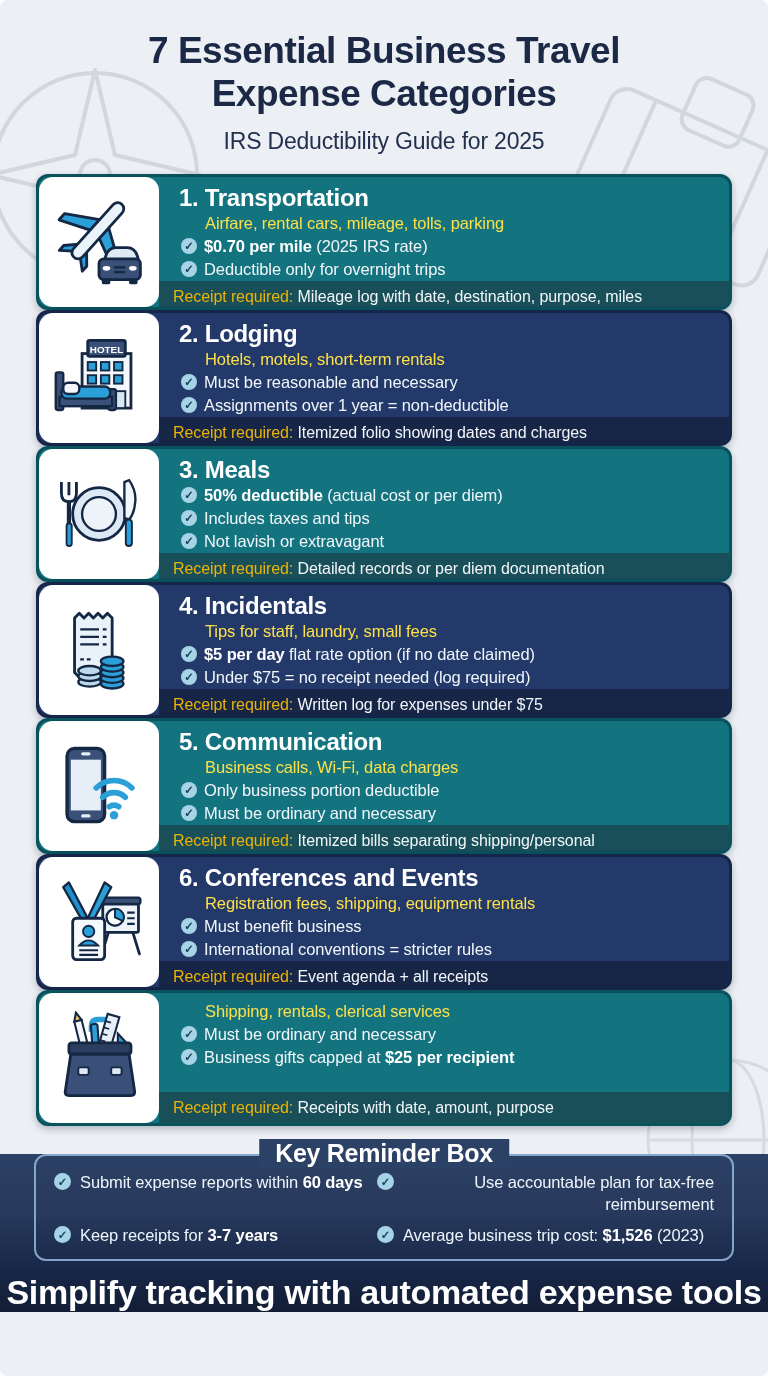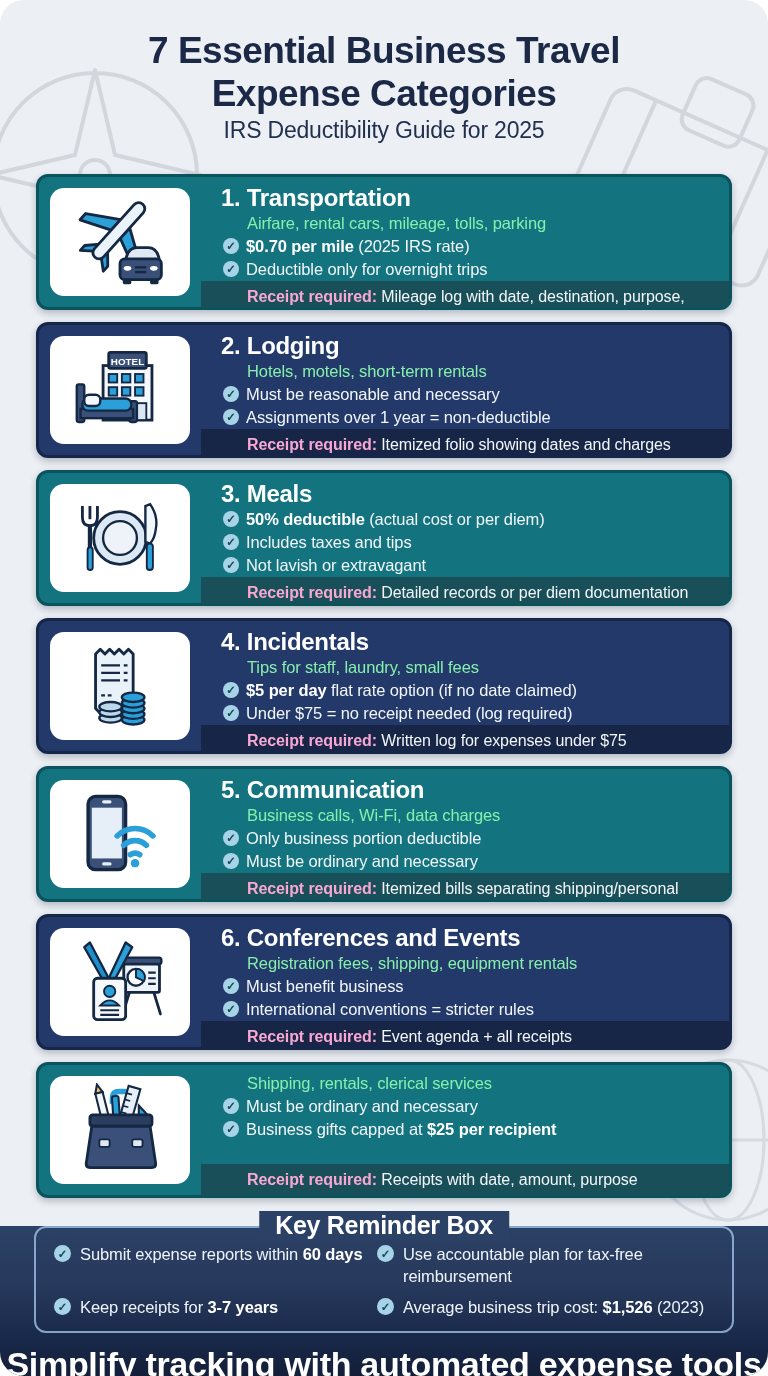--- a/index.html
+++ b/index.html
@@ -1,52 +1,52 @@
 <!DOCTYPE html>
 <html><head>
 <meta charset="utf-8">
 <style>
   html,body{margin:0;padding:0;background:#ffffff;}
   body{width:768px;height:1376px;font-family:"Liberation Sans",sans-serif;}
-  .page{position:relative;width:768px;height:1376px;background:#eceff3;border-radius:24px;overflow:hidden;}
+  .page{position:relative;width:768px;height:1376px;background:#eceff3;border-radius:7px;overflow:hidden;}
 
   
   .wm{position:absolute;z-index:0;}
 
   
   .header{position:relative;z-index:2;text-align:center;padding-top:30px;height:144px;}
   .title{font-size:37px;font-weight:800;color:#1b2947;line-height:1.16;letter-spacing:-0.5px;}
-  .subtitle{font-size:23px;font-weight:500;color:#22304f;margin-top:1px;letter-spacing:-0.2px;}
+  .subtitle{font-size:23px;font-weight:500;color:#22304f;margin-top:12px;letter-spacing:-0.2px;}
 
   
-  .cards{position:relative;z-index:2;width:696px;margin:0 auto;display:flex;flex-direction:column;gap:12px;}
+  .cards{position:relative;z-index:2;width:696px;margin:0 auto;display:flex;flex-direction:column;}
   .card{box-sizing:border-box;height:136px;border-radius:12px;display:flex;overflow:hidden;
         box-shadow:0 3px 7px rgba(18,38,66,.28);border:3px solid transparent;}
   .card.teal{background:#13747f;border-color:#0a525c;}
   .card.navy{background:#22396a;border-color:#16264a;}
-  .icon-box{flex:none;width:140px;margin:11px;background:#ffffff;border-radius:14px;
+  .icon-box{flex:none;width:120px;margin:0;background:#ffffff;border-radius:14px;
             display:flex;align-items:center;justify-content:center;}
   .card-right{flex:1;display:flex;flex-direction:column;min-width:0;color:#fff;}
   .card-content{padding:7px 12px 0 20px;}
   .card-title{font-size:24px;font-weight:800;letter-spacing:-0.3px;line-height:28px;}
-  .card-desc{font-size:16.5px;line-height:23px;margin-left:26px;color:#86efac;letter-spacing:-0.1px;}
+  .card-desc{font-size:16.5px;line-height:23px;margin-left:26px;color:#fde047;letter-spacing:-0.1px;}
   .bullet{display:flex;align-items:flex-start;gap:7px;margin-left:2px;font-size:16.5px;line-height:23px;color:#f2f6fa;letter-spacing:-0.1px;}
   .check{flex:none;width:16px;height:16px;margin-top:3px;border-radius:50%;background:#a6d3e6;color:#16445f;
          font-size:11.5px;font-weight:700;display:flex;align-items:center;justify-content:center;}
   .b{font-weight:800;color:#ffffff;}
   .card-footer{margin-top:auto;padding:5.5px 14px;font-size:16px;line-height:20px;color:#f2f6fa;letter-spacing:-0.1px;}
   .teal .card-footer{background:#184f58;}
   .navy .card-footer{background:#172547;}
-  .receipt-label{font-weight:700;color:#f9a8d4;margin-left:32px;}
+  .receipt-label{font-weight:400;color:#eab308;}
 
   
   .band{position:relative;z-index:2;margin-top:20px;height:158px;
         background:linear-gradient(180deg,#2c4166 0%,#27395c 38%,#182849 72%,#131d35 100%);}
   .reminder-box{position:relative;margin:28px 34px 0;border:2px solid rgba(151,186,222,.85);
-                border-radius:12px;padding:15px 18px 13px;}
+                border-radius:12px;padding:15px 18px 13px;text-align:right;}
   .reminder-title{position:absolute;top:-17px;left:50%;transform:translateX(-50%);
                   background:#2c4166;padding:0 16px;font-size:25px;font-weight:800;color:#fff;white-space:nowrap;letter-spacing:-0.3px;}
   .reminder-grid{display:grid;grid-template-columns:315px 1fr;row-gap:9px;column-gap:8px;}
   .reminder-item{display:flex;align-items:flex-start;gap:9px;font-size:16.5px;line-height:22px;color:#eef4fa;letter-spacing:-0.1px;}
   .reminder-item .check{width:17px;height:17px;margin-top:2px;}
   .closing{margin-top:12px;text-align:center;font-size:34px;font-weight:800;color:#ffffff;letter-spacing:-0.3px;}
 </style>
 </head>
 <body>
 

